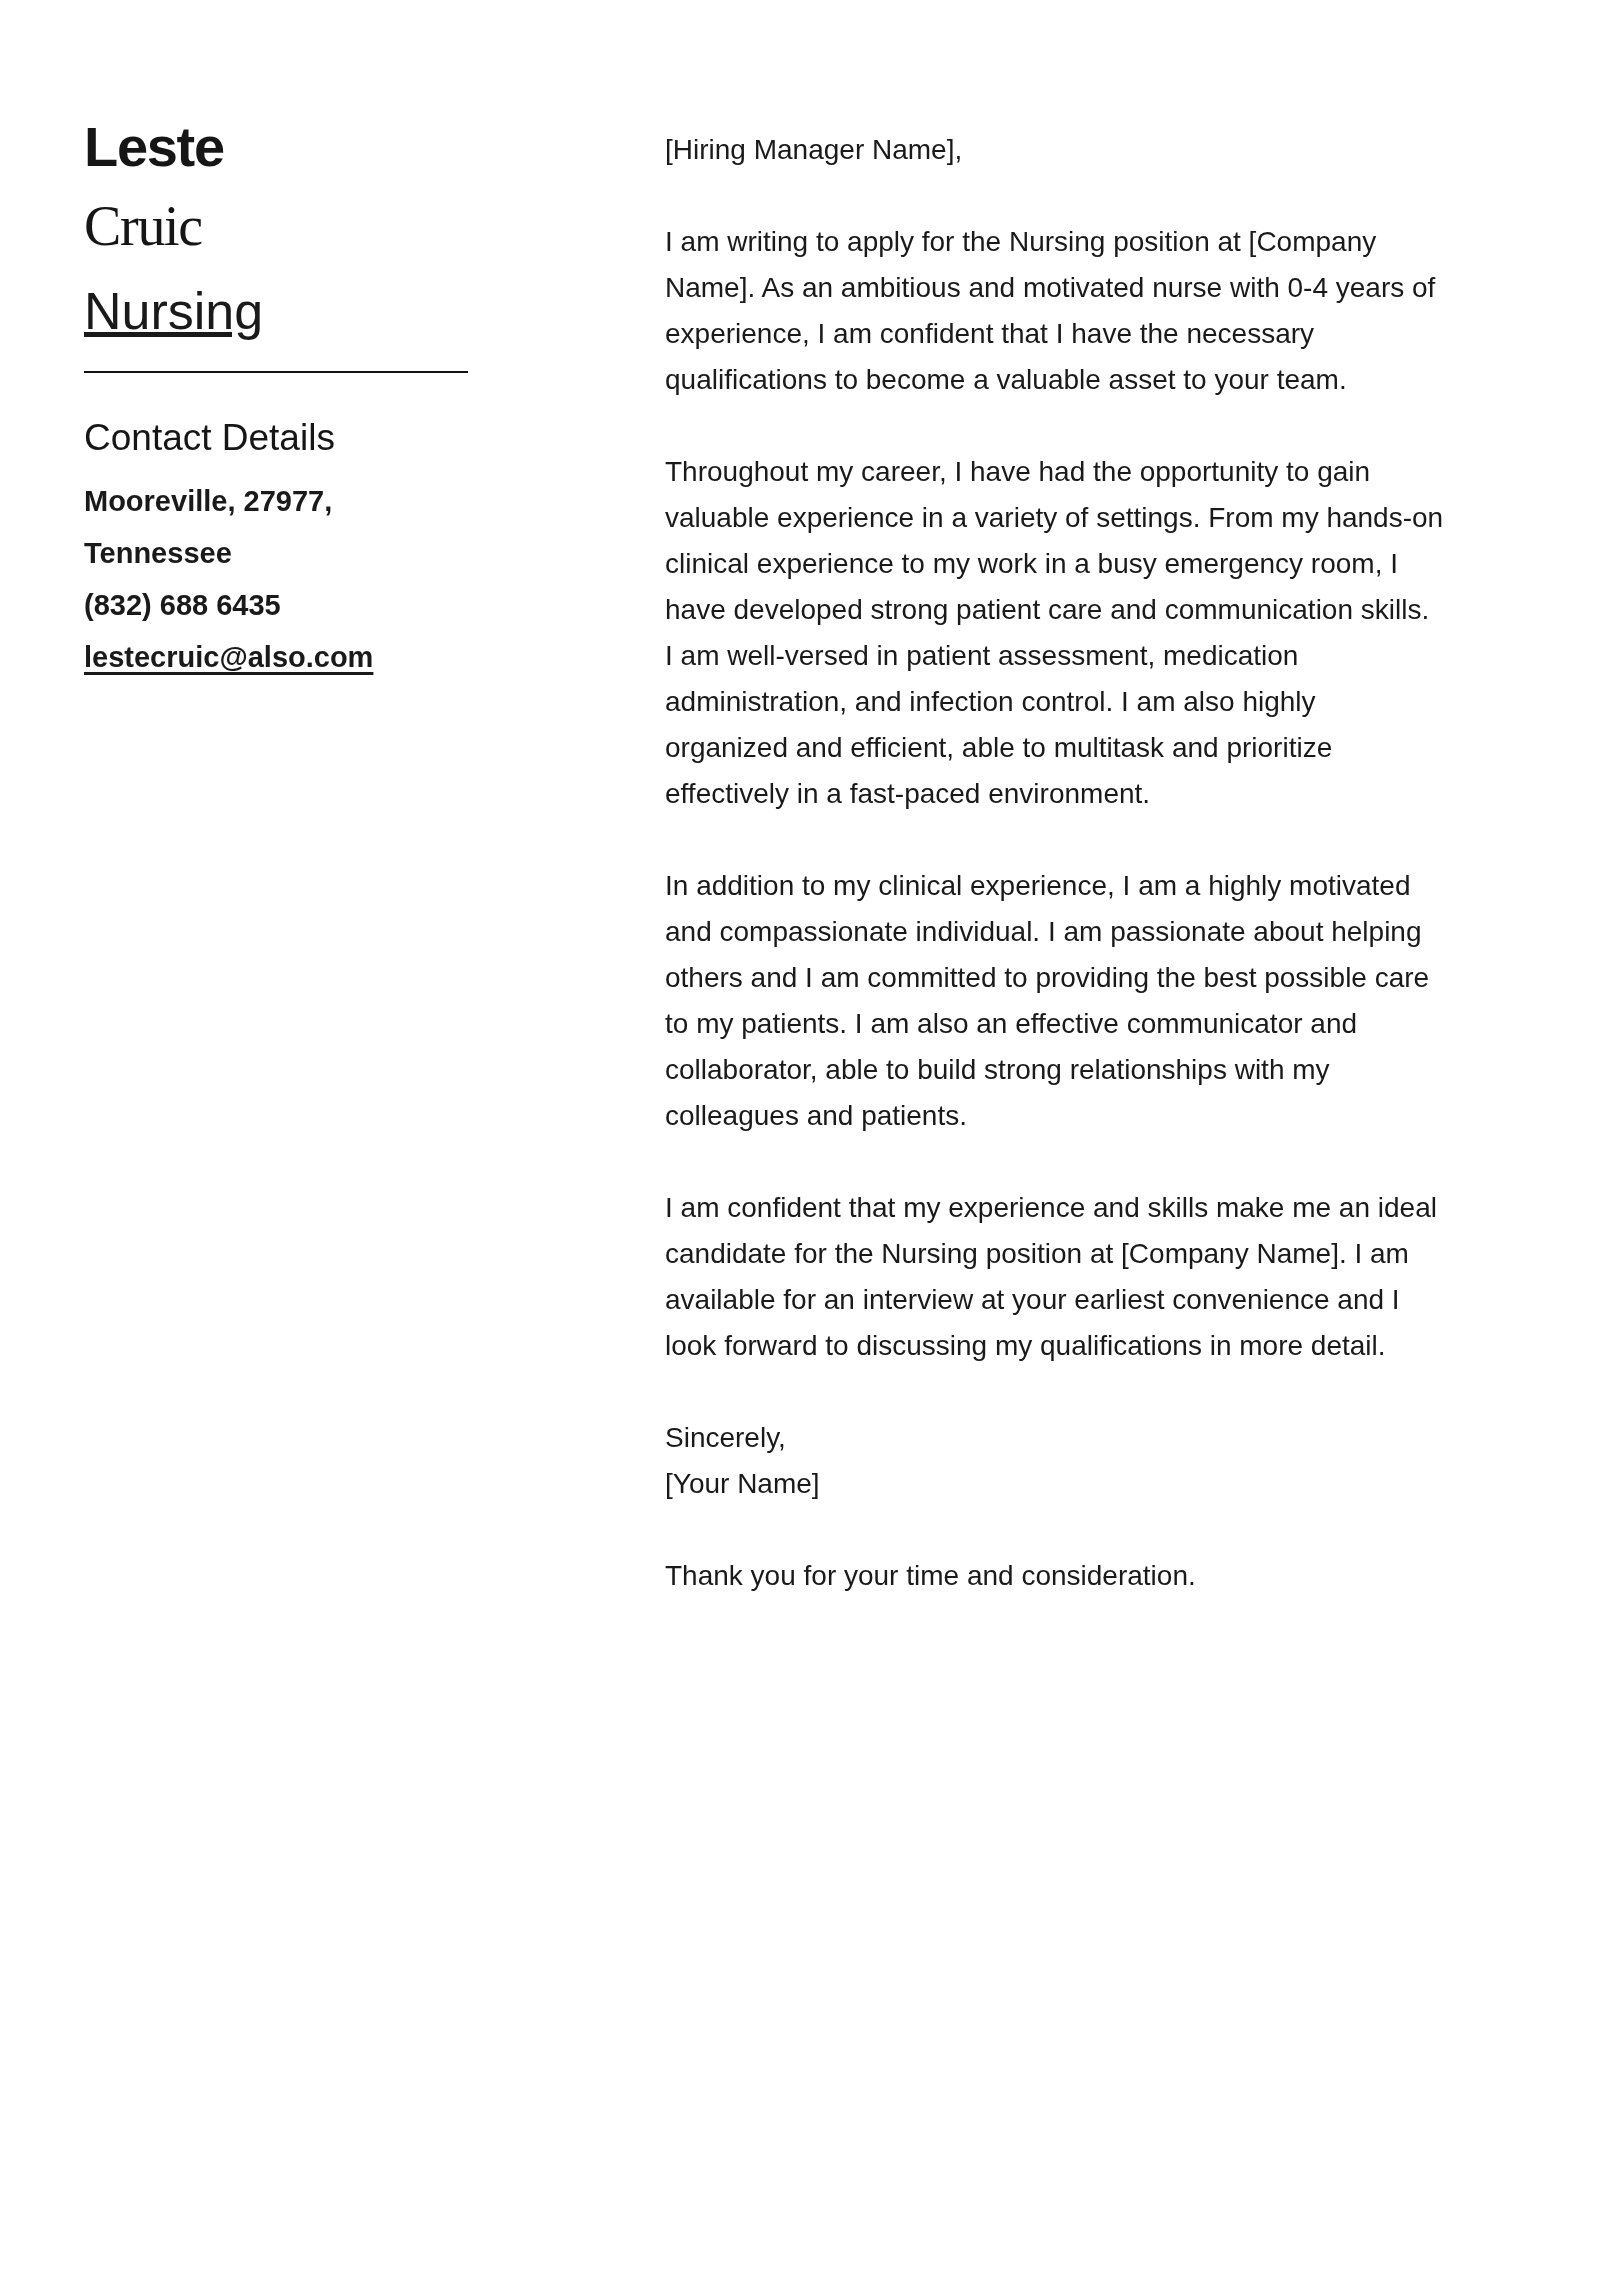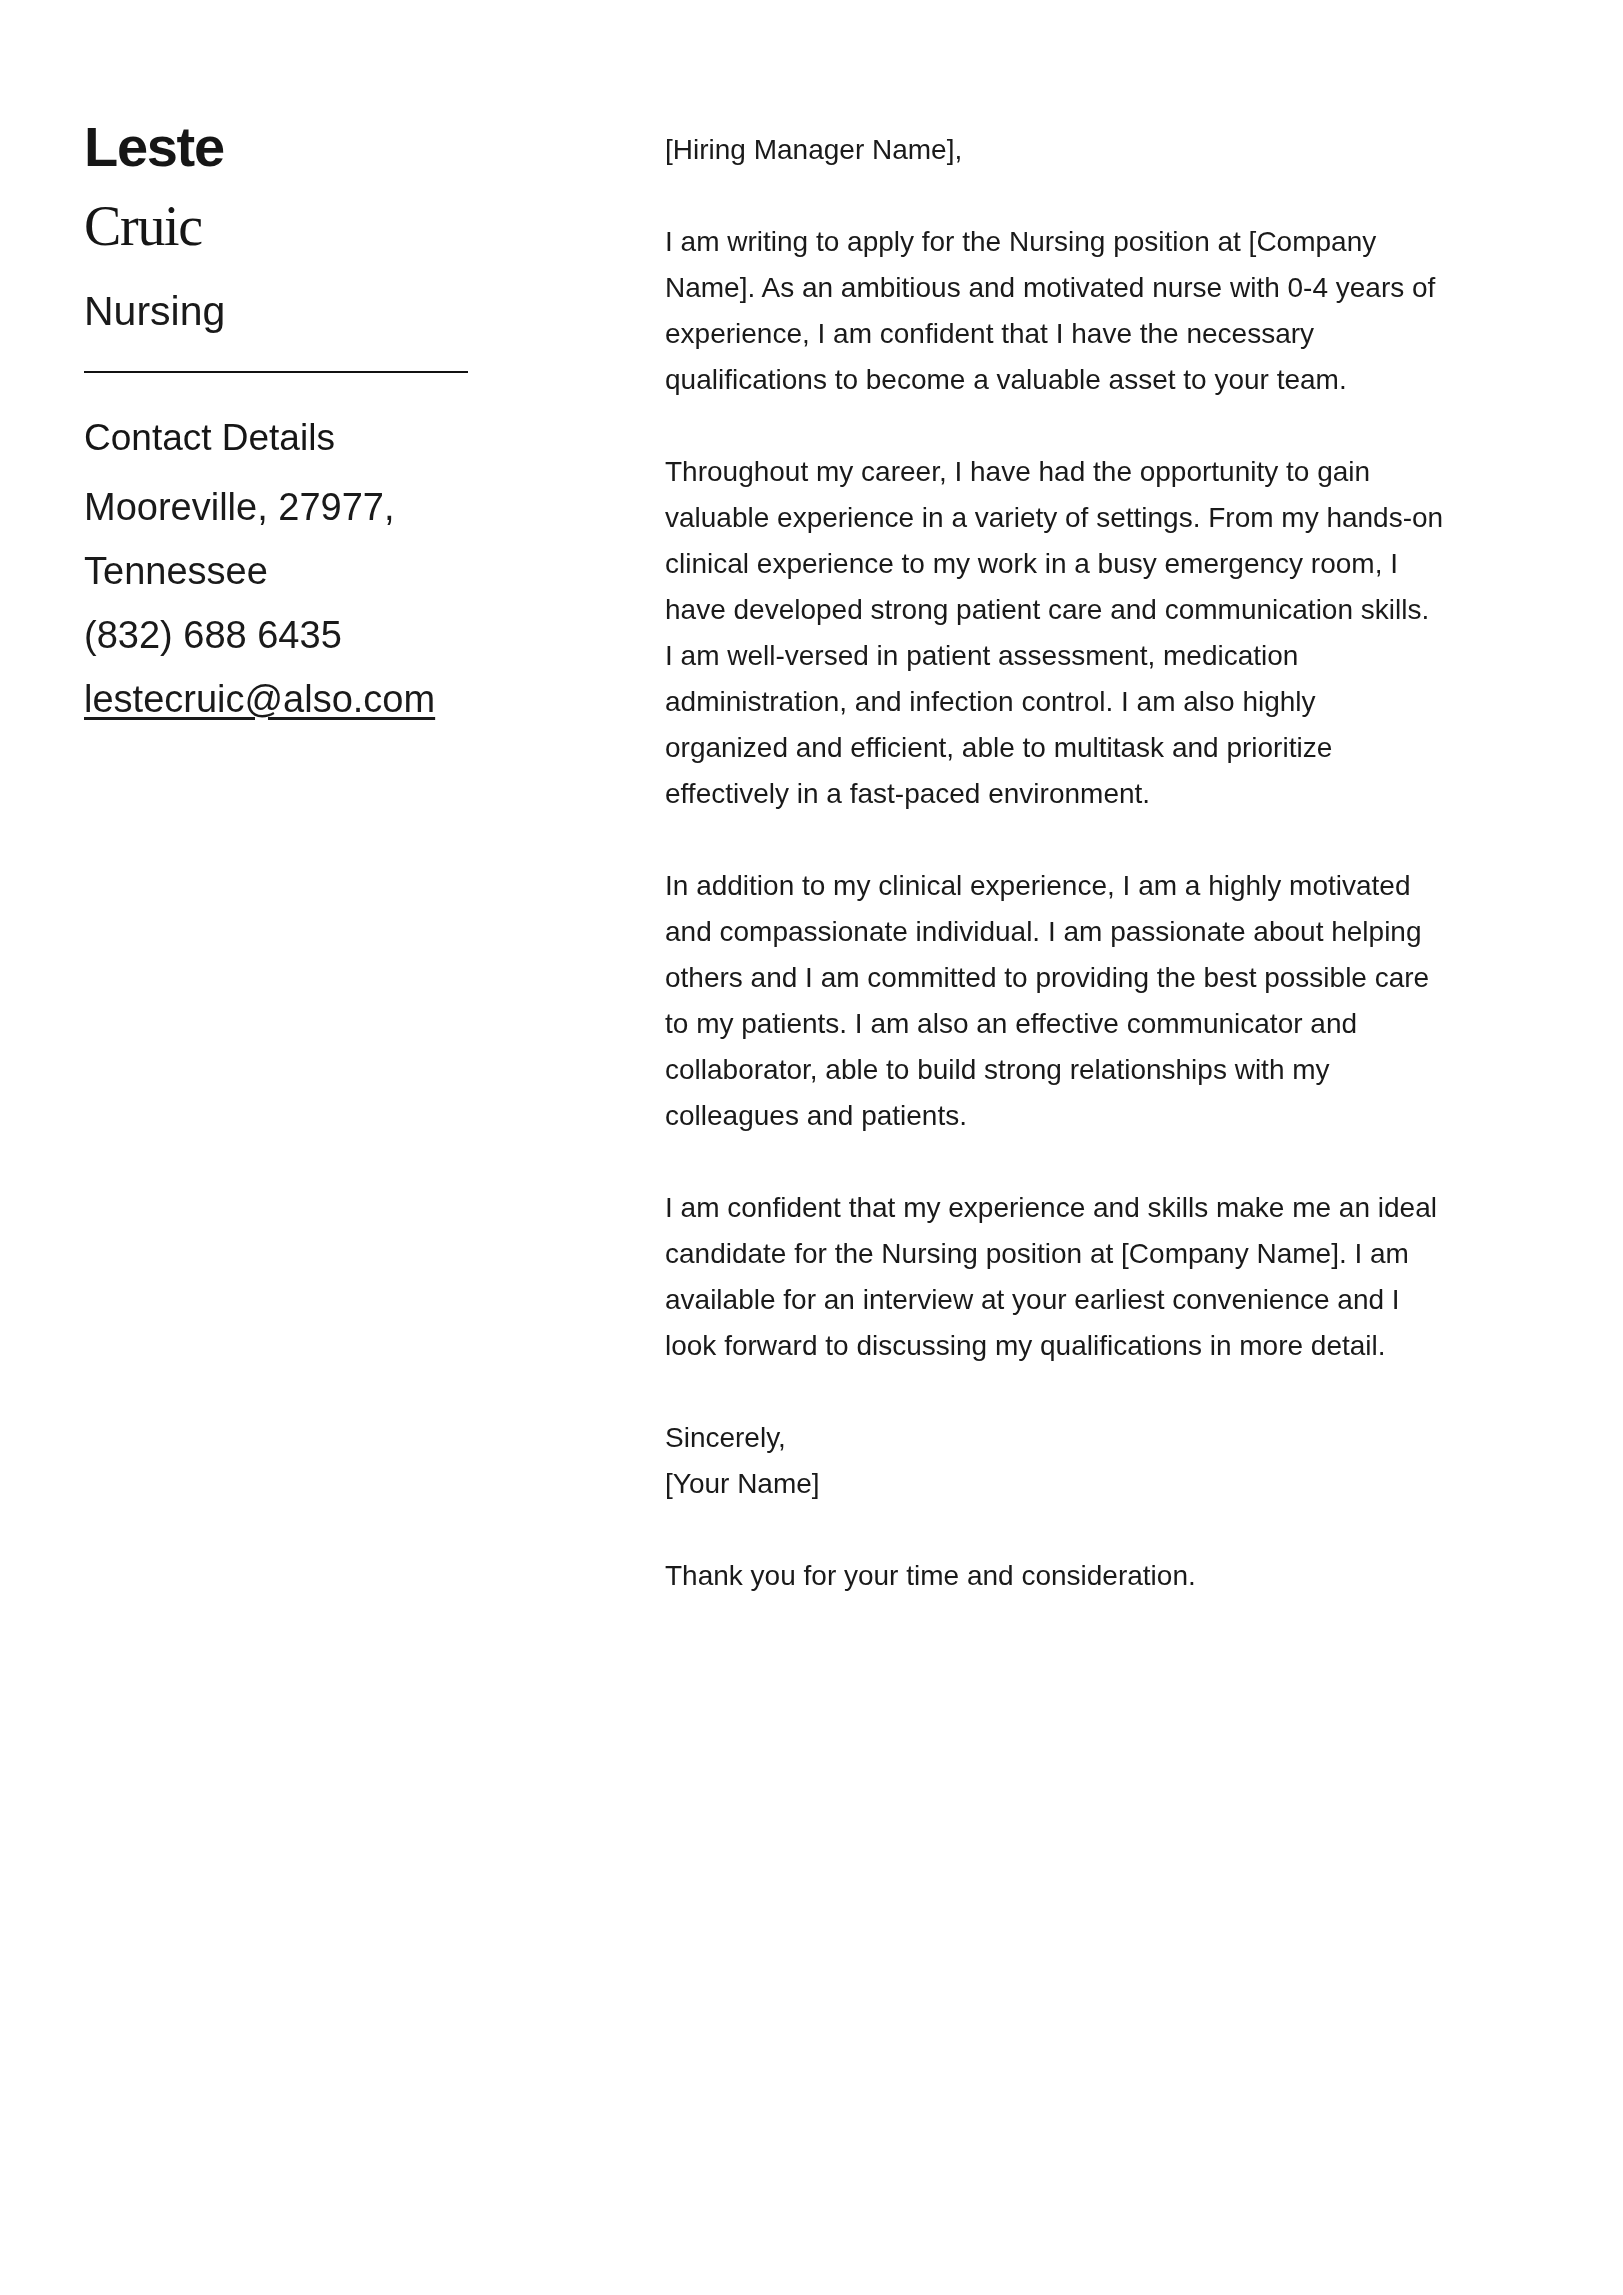--- a/index.html
+++ b/index.html
@@ -27,43 +27,44 @@
   .name {
     font-size: 56px;
     line-height: 79px;
     margin: 0;
     color: #161616;
     letter-spacing: -1.3px;
   }
   .name .name-first { font-weight: 700; }
   .name .name-last  { font-weight: 400; font-family: Liberation Serif, serif; }
   .job-title {
-    font-size: 41px;
+    font-size: 52px;
     line-height: 43px;
     font-weight: 400;
     margin: 24px 0 0 0;
     color: #1a1a1a;
+    text-decoration: underline;
   }
   .sidebar-divider {
     border: none;
     border-top: 2.6px solid #111111;
     width: 384px;
     margin: 38px 0 0 0;
   }
   .contact-heading {
     font-size: 37px;
     line-height: 39px;
     font-weight: 400;
     margin: 45px 0 0 0;
     color: #161616;
   }
   .contact-block {
-    font-size: 38px;
-    line-height: 64px;
-    font-weight: 400;
+    font-size: 29px;
+    line-height: 52px;
+    font-weight: 700;
   }
   .contact-address {
     margin: 17.7px 0 0 0;
     white-space: pre-line;
   }
   .contact-phone { margin: 0; }
   .contact-email-line { margin: 0; }
   .email-link {
     color: #1a1a1a;
     text-decoration: underline;

